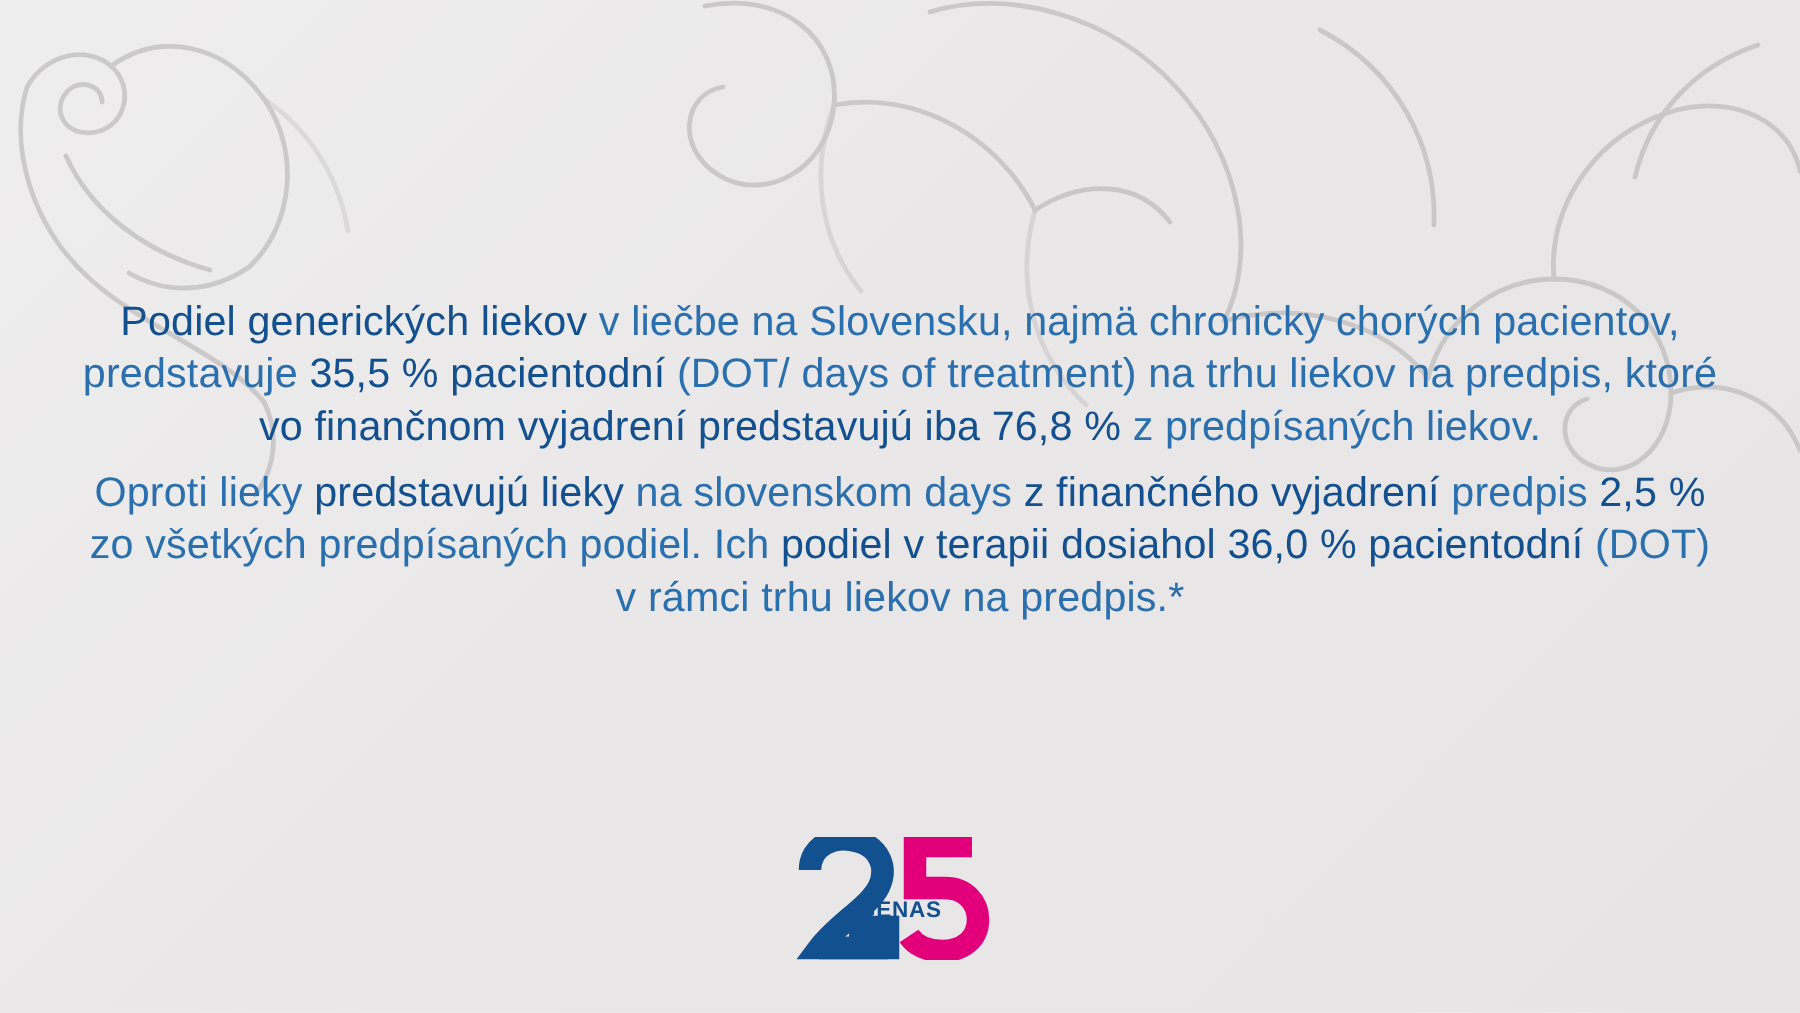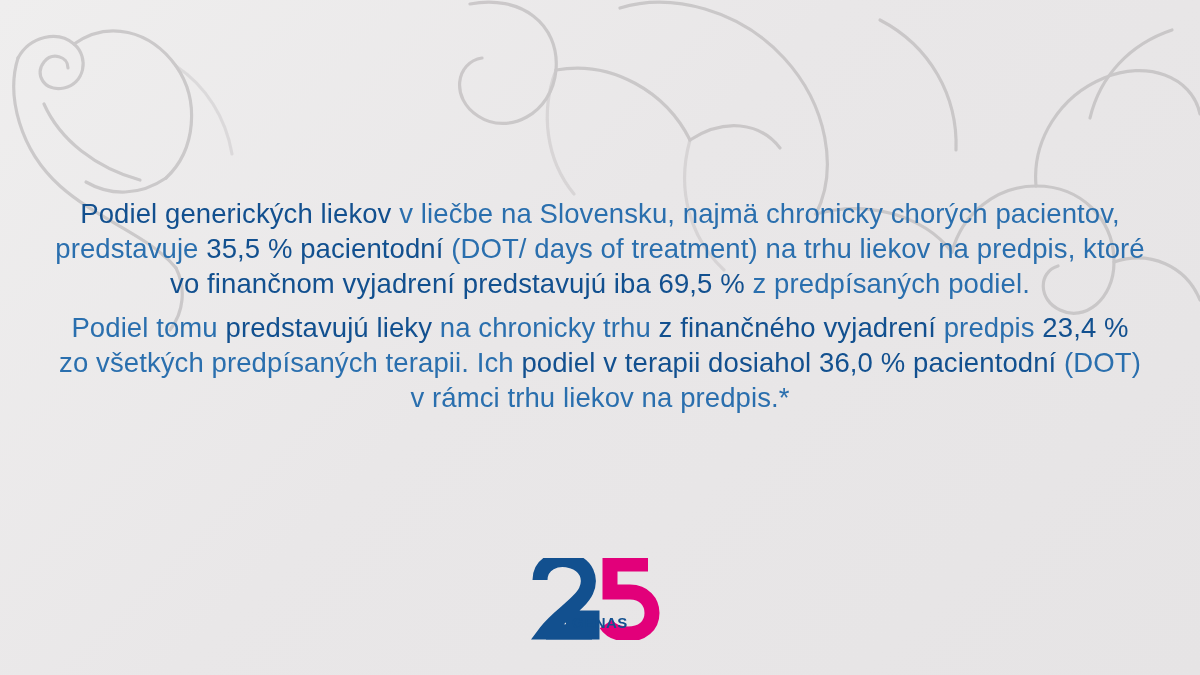--- a/index.html
+++ b/index.html
@@ -74,21 +74,21 @@
   }
   .logo {
     position: relative;
     width: 140px;
     height: 82px;
   }
   .logo svg { display: block; }
   .logo-word {
     position: absolute;
     left: 42px;
-    top: 56px;
+    top: 40px;
     font-size: 15px;
     font-weight: bold;
     letter-spacing: 0.5px;
     color: #12508f;
   }
 </style>
 </head>
 <body>
 
 <div id="slide">
@@ -117,25 +117,25 @@
 
       <path d="M690 140 C676 190 690 238 724 270" opacity="0.6"></path>
       <path d="M556 70 C540 112 546 160 574 194" opacity="0.6"></path>
       <path d="M176 66 C206 86 226 118 232 154" opacity="0.5"></path>
     </g>
   </svg>
 
   <div class="content">
 
     <p class="para p1">
-      <span class="b">Podiel generických liekov</span><span> v liečbe na Slovensku, najmä chronicky chorých pacientov, predstavuje </span><span class="b">35,5 % pacientodní</span><span> (DOT/ days of treatment) na trhu liekov na predpis, ktoré </span><span class="b">vo finančnom vyjadrení predstavujú iba 69,5 %</span><span> z predpísaných podiel.</span>
+      <span class="b">Podiel generických liekov</span><span> v liečbe na Slovensku, najmä chronicky chorých pacientov, predstavuje </span><span class="b">35,5 % pacientodní</span><span> (DOT/ days of treatment) na trhu liekov na predpis, ktoré </span><span class="b">vo finančnom vyjadrení predstavujú iba 76,8 %</span><span> z predpísaných liekov.</span>
     </p>
 
     <p class="para p2">
-      <span>Podiel tomu </span><span class="b">predstavujú lieky</span><span> na chronicky trhu </span><span class="b">z finančného vyjadrení</span><span> predpis </span><span class="b">23,4 %</span><span> zo všetkých predpísaných terapii. Ich </span><span class="b">podiel v terapii dosiahol 36,0 % pacientodní</span><span> (DOT) v rámci trhu liekov na predpis.*</span>
+      <span>Oproti lieky </span><span class="b">predstavujú lieky</span><span> na slovenskom days </span><span class="b">z finančného vyjadrení</span><span> predpis </span><span class="b">2,5 %</span><span> zo všetkých predpísaných podiel. Ich </span><span class="b">podiel v terapii dosiahol 36,0 % pacientodní</span><span> (DOT) v rámci trhu liekov na predpis.*</span>
     </p>
 
   </div>
 
   <div class="logo-wrap">
     <div class="logo">
       <svg width="140" height="82" viewBox="0 0 140 82" xmlns="http://www.w3.org/2000/svg">
 
         <path d="M10 22 C10 6 26 -2 42 3 C56 7 62 20 56 33 C50 46 28 58 16 74 L62 74 L62 60 L36 60" fill="none" stroke="#12508f" stroke-width="15" stroke-linecap="butt" stroke-linejoin="miter"></path>
         <path d="M16 74 L62 74" stroke="#12508f" stroke-width="15"></path>

